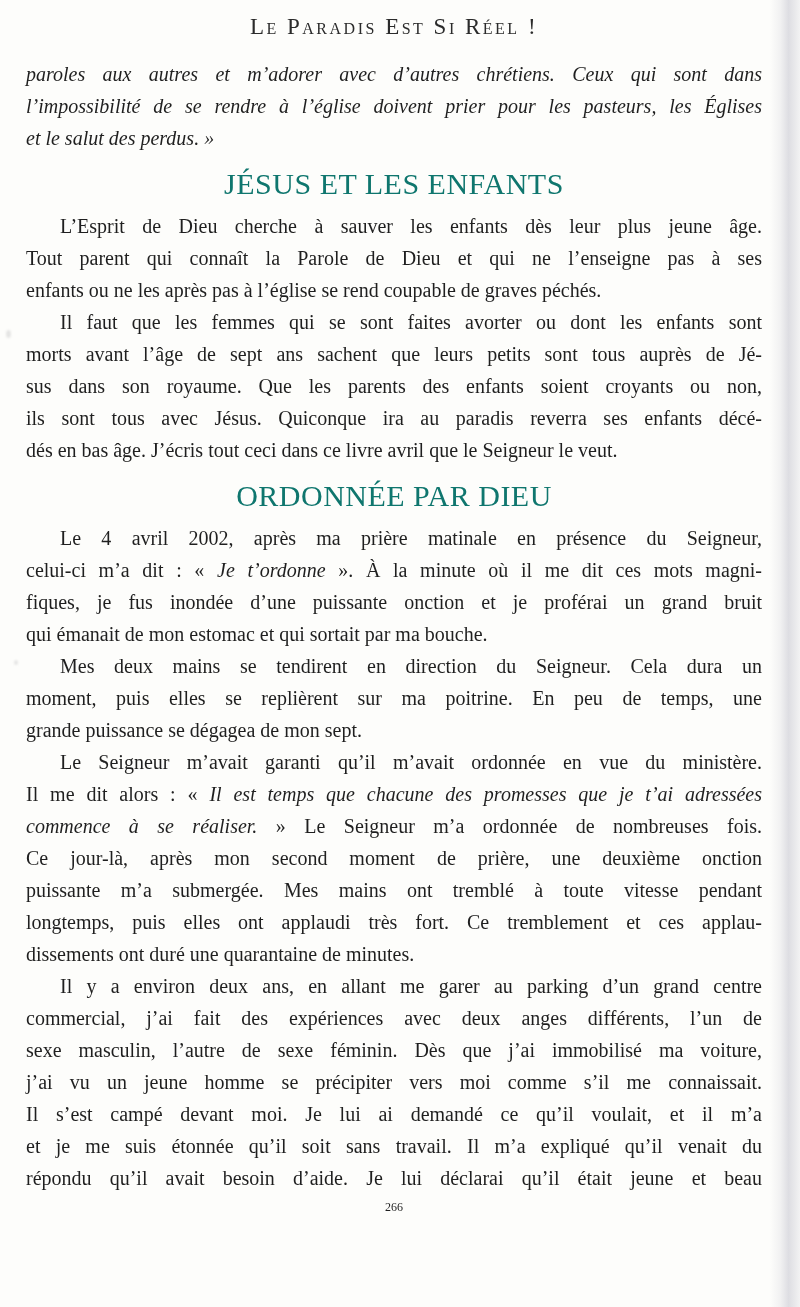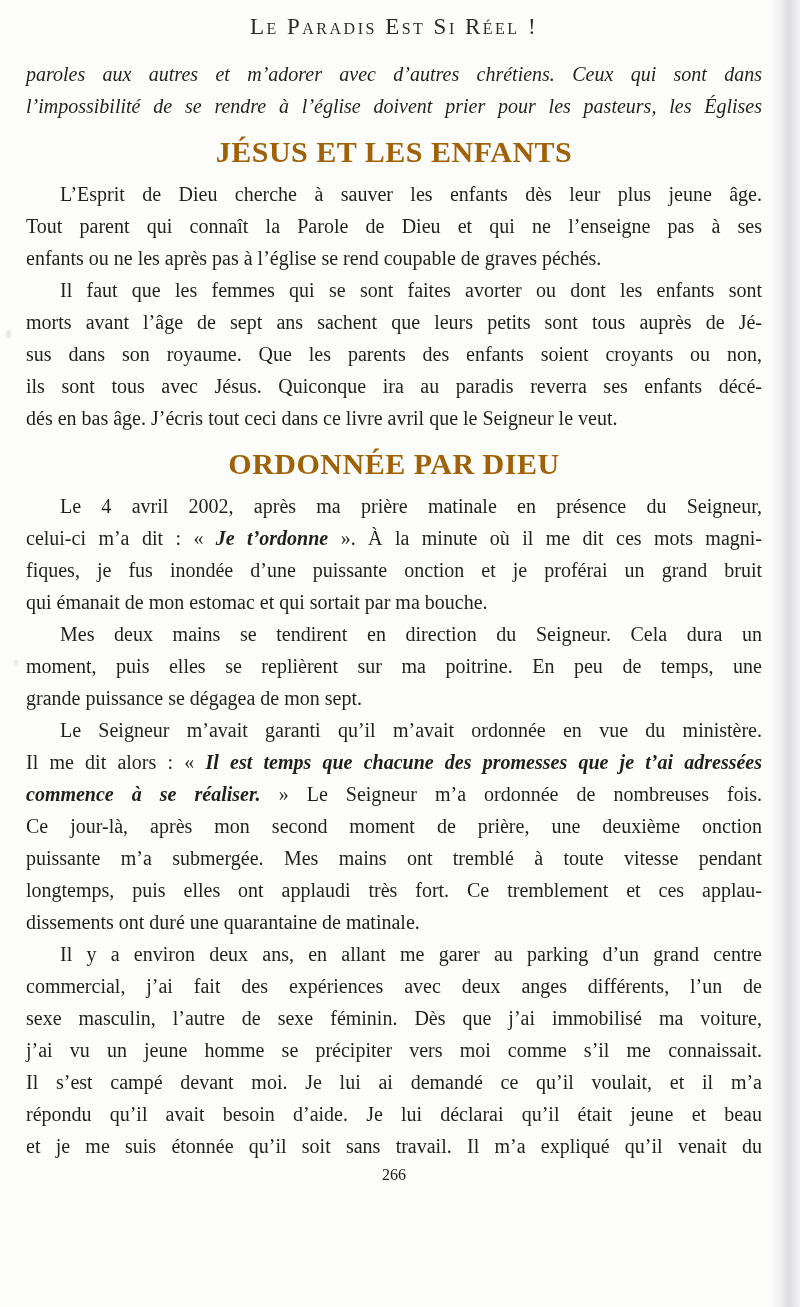--- a/index.html
+++ b/index.html
@@ -30,23 +30,23 @@
     line-height: 30px;
     letter-spacing: 2.5px;
     color: #2b2b2b;
     margin-bottom: 16px;
   }
   .section-heading {
     text-align: center;
     font-size: 30px;
     line-height: 36px;
     letter-spacing: 0.5px;
-    color: #a16207;
+    color: #0f766e;
     margin: 12px 0 8px 0;
-    font-weight: bold;
+    font-weight: normal;
     font-stretch: condensed;
   }
   .para {
     font-size: 20px;
     line-height: 32px;
   }
   .para .line {
     text-align: justify;
     text-align-last: justify;
     white-space: normal;
@@ -55,25 +55,24 @@
     text-align-last: left;
   }
   .para .line.first-indent {
     text-indent: 34px;
   }
   .para.italic .line {
     font-style: italic;
   }
   .para .line i {
     font-style: italic;
-    font-weight: bold;
   }
   .page-number {
     text-align: center;
-    font-size: 16px;
+    font-size: 12px;
     line-height: 24px;
     color: #1f1f1f;
     margin-top: 1px;
   }
   
   .edge-shadow {
     position: absolute;
     top: 0;
     right: 0;
     width: 30px;
@@ -105,20 +104,21 @@
   <div class="smudge s1"></div>
   <div class="smudge s2"></div>
 
   <div class="content">
     <div class="running-head">Le Paradis Est Si Réel !</div>
 
     <div>
         <div class="para italic">
           <div class="line">paroles aux autres et m’adorer avec d’autres chrétiens. Ceux qui sont dans</div>
           <div class="line">l’impossibilité de se rendre à l’église doivent prier pour les pasteurs, les Églises</div>
+          <div class="line last">et le salut des perdus. »</div>
         </div>
         <div class="section-heading">JÉSUS ET LES ENFANTS</div>
         <div class="para">
           <div class="line first-indent">L’Esprit de Dieu cherche à sauver les enfants dès leur plus jeune âge.</div>
           <div class="line">Tout parent qui connaît la Parole de Dieu et qui ne l’enseigne pas à ses</div>
           <div class="line last">enfants ou ne les après pas à l’église se rend coupable de graves péchés.</div>
         </div>
         <div class="para">
           <div class="line first-indent">Il faut que les femmes qui se sont faites avorter ou dont les enfants sont</div>
           <div class="line">morts avant l’âge de sept ans sachent que leurs petits sont tous auprès de Jé-</div>
@@ -138,30 +138,30 @@
           <div class="line">moment, puis elles se replièrent sur ma poitrine. En peu de temps, une</div>
           <div class="line last">grande puissance se dégagea de mon sept.</div>
         </div>
         <div class="para">
           <div class="line first-indent">Le Seigneur m’avait garanti qu’il m’avait ordonnée en vue du ministère.</div>
           <div class="line">Il me dit alors : « <i>Il est temps que chacune des promesses que je t’ai adressées</i></div>
           <div class="line"><i>commence à se réaliser.</i> » Le Seigneur m’a ordonnée de nombreuses fois.</div>
           <div class="line">Ce jour-là, après mon second moment de prière, une deuxième onction</div>
           <div class="line">puissante m’a submergée. Mes mains ont tremblé à toute vitesse pendant</div>
           <div class="line">longtemps, puis elles ont applaudi très fort. Ce tremblement et ces applau-</div>
-          <div class="line last">dissements ont duré une quarantaine de matinale.</div>
+          <div class="line last">dissements ont duré une quarantaine de minutes.</div>
         </div>
         <div class="para">
           <div class="line first-indent">Il y a environ deux ans, en allant me garer au parking d’un grand centre</div>
           <div class="line">commercial, j’ai fait des expériences avec deux anges différents, l’un de</div>
           <div class="line">sexe masculin, l’autre de sexe féminin. Dès que j’ai immobilisé ma voiture,</div>
           <div class="line">j’ai vu un jeune homme se précipiter vers moi comme s’il me connaissait.</div>
           <div class="line">Il s’est campé devant moi. Je lui ai demandé ce qu’il voulait, et il m’a</div>
+          <div class="line">et je me suis étonnée qu’il soit sans travail. Il m’a expliqué qu’il venait du</div>
           <div class="line">répondu qu’il avait besoin d’aide. Je lui déclarai qu’il était jeune et beau</div>
-          <div class="line">et je me suis étonnée qu’il soit sans travail. Il m’a expliqué qu’il venait du</div>
         </div>
       </div>
 
     <div class="page-number">266</div>
   </div>
 
   <div class="edge-shadow"></div>
 </div>
 
 </body></html>

